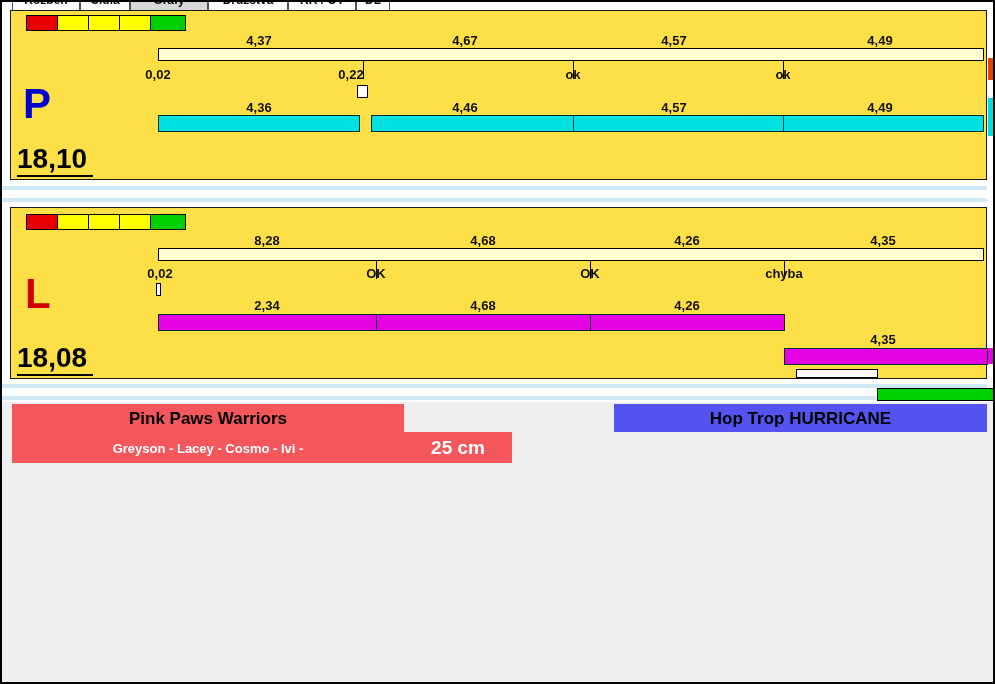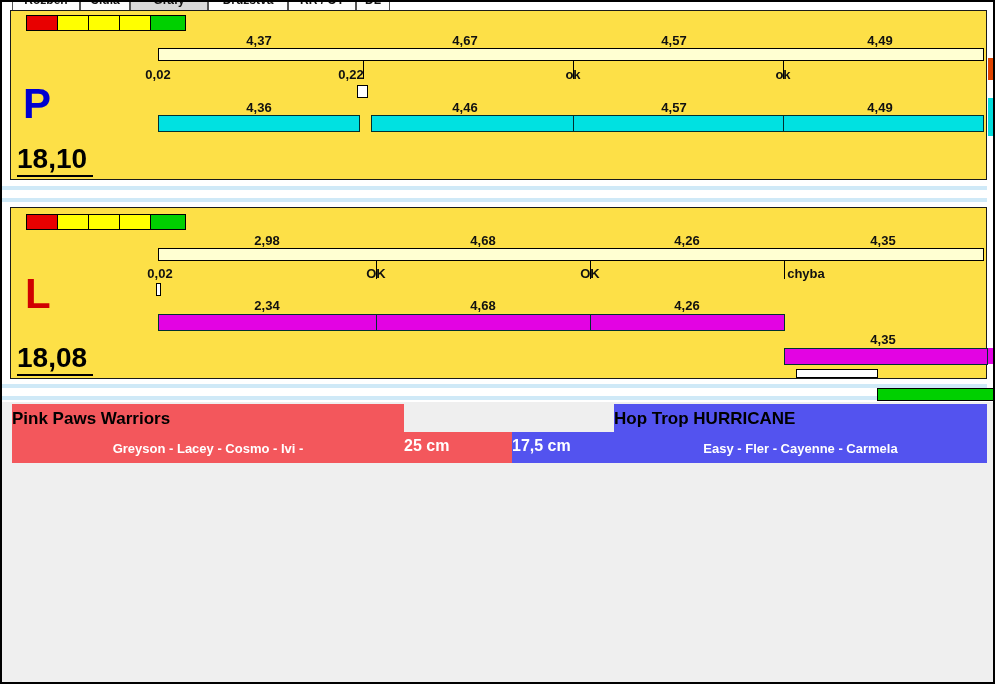--- a/index.html
+++ b/index.html
@@ -31,25 +31,25 @@
   .bigletter { position:absolute; font-size:42px; font-weight:bold; line-height:1; }
   .bl-p { color:#0000d0; } .bl-l { color:#d00000; }
   .lanetotal { position:absolute; font-size:28px; font-weight:bold; color:#000;
                border-bottom:2px solid #000; padding-right:6px; line-height:1.1;text-align:center; }
   .strip { position:absolute; left:0; width:985px; height:4px; background:#cfe9f7; }
   .frag { position:absolute; }
   
   .bottom { position:absolute; left:0; top:400px; width:995px; height:282px; background:#efefef; }
   .hdr { position:absolute; overflow:hidden; }
   .hdr-red { background:#f3575c; } .hdr-blue { background:#5353ef; }
-  .teamname { position:absolute; left:0; right:0; top:5px; 
+  .teamname { position:absolute; left:0; right:0; top:5px; text-align:center;
               font-size:17px; font-weight:bold; color:#000; white-space:nowrap; }
   .dogs { position:absolute; top:9px; text-align:center; font-size:13px; font-weight:bold;
           color:#fff; white-space:nowrap; }
-  .jump { position:absolute; top:5px; font-size:16px; font-weight:bold; color:#fff; }
+  .jump { position:absolute; top:5px; text-align:center; font-size:19px; font-weight:bold; color:#fff; }
   .tsbox { position:absolute; background:#fff; border:1px solid #000; text-align:center;
            font-size:16px; line-height:25px; color:#000; }
 </style>
 </head>
 <body>
 
 <div class="window">
 
   <div>
     <div class="tab" style="left:10px;width:68px">
@@ -117,34 +117,34 @@
 
   <div class="lane" style="top:205px;height:172px">
     <div class="lights" style="left:16px;top:6px">
       <span class="lt red"></span>
       <span class="lt yel"></span>
       <span class="lt yel"></span>
       <span class="lt yel"></span>
       <span class="lt grn"></span>
     </div>
 
-    <div class="blabel" style="left:226px;top:25px">2,98</div>
+    <div class="blabel" style="left:226px;top:25px">8,28</div>
     <div class="blabel" style="left:442px;top:25px">4,68</div>
     <div class="blabel" style="left:646px;top:25px">4,26</div>
     <div class="blabel" style="left:842px;top:25px">4,35</div>
 
     <div class="cream" style="left:147px;top:40px;width:826px"></div>
     <div class="tick" style="left:365px;top:53px"></div>
     <div class="tick" style="left:579px;top:53px"></div>
     <div class="tick" style="left:773px;top:53px"></div>
 
     <div class="blabel" style="left:119px;top:58px">0,02</div>
     <div class="blabel" style="left:335px;top:58px">OK</div>
     <div class="blabel" style="left:549px;top:58px">OK</div>
-    <div class="blabel" style="left:765px;top:58px">chyba</div>
+    <div class="blabel" style="left:743px;top:58px">chyba</div>
 
     <div class="hollow" style="left:145px;top:75px;width:5px;height:13px"></div>
 
     <div class="blabel" style="left:226px;top:90px">2,34</div>
     <div class="blabel" style="left:442px;top:90px">4,68</div>
     <div class="blabel" style="left:646px;top:90px">4,26</div>
 
     <div class="runseg mag" style="left:147px;top:106px;width:219px"></div>
     <div class="runseg mag" style="left:365px;top:106px;width:215px"></div>
     <div class="runseg mag" style="left:579px;top:106px;width:195px"></div>
@@ -170,19 +170,15 @@
       <div class="teamname">Pink Paws Warriors</div>
     </div>
     <div class="hdr hdr-blue" style="left:612px;top:2px;width:373px;height:28px">
       <div class="teamname">Hop Trop HURRICANE</div>
     </div>
 
     <div class="hdr hdr-red" style="left:10px;top:30px;width:500px;height:31px">
       <div class="dogs" style="left:0;width:392px">Greyson - Lacey - Cosmo - Ivi -</div>
       <div class="jump" style="left:392px;width:108px">25 cm</div>
     </div>
-    <div class="hdr hdr-blue" style="left:510px;top:30px;width:475px;height:31px">
-      <div class="jump" style="left:0;width:102px">17,5 cm</div>
-      <div class="dogs" style="left:102px;width:373px">Easy - Fler - Cayenne - Carmela</div>
-    </div>
 
   </div>
 </div>
 
 </body></html>

